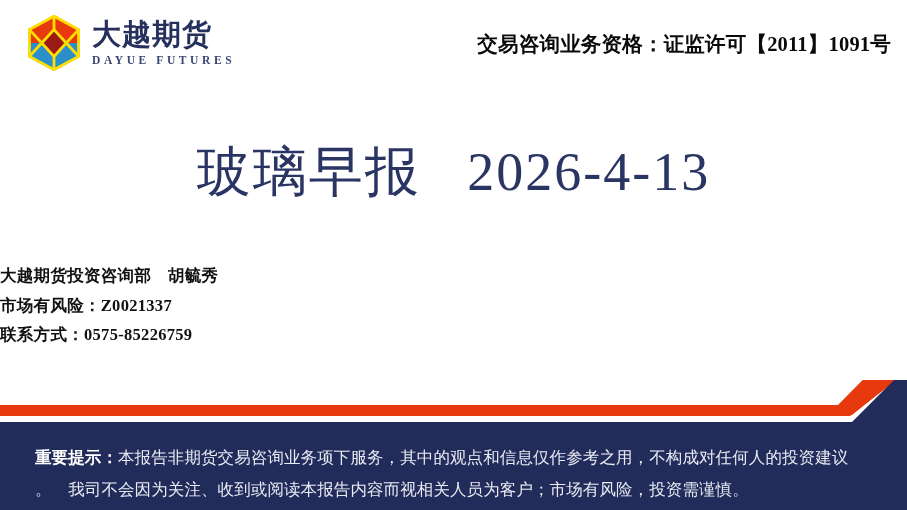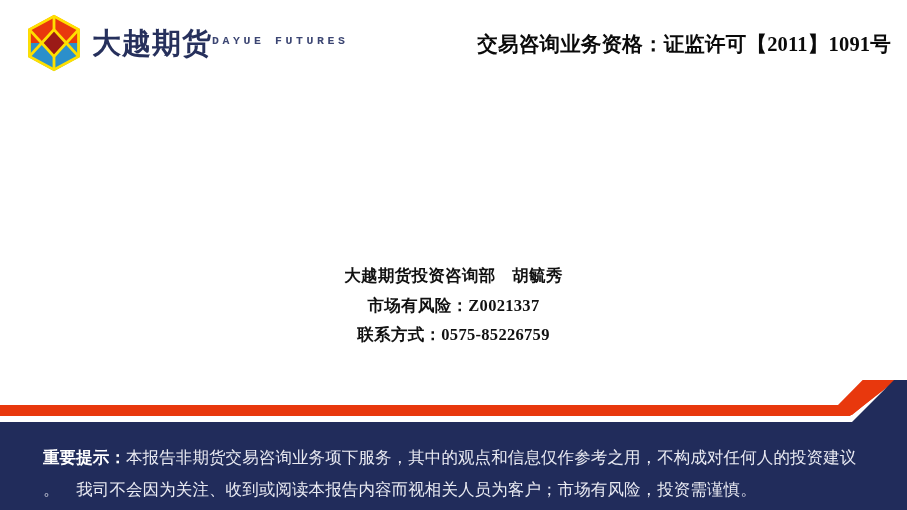--- a/index.html
+++ b/index.html
@@ -34,32 +34,33 @@
     align-items: center;
   }
   .logo-mark {
     width: 56px;
     height: 58px;
     flex: 0 0 auto;
   }
   .logo-text {
     margin-left: 10px;
     display: flex;
+    flex-direction: column;
     justify-content: center;
   }
   .logo-cn {
     font-family: "Liberation Sans", "DejaVu Sans", sans-serif;
     font-weight: bold;
     font-size: 29px;
     line-height: 1.0;
     letter-spacing: 1px;
     color: #26305c;
   }
   .logo-en {
-    font-family: Liberation Mono, monospace;
+    font-family: Liberation Serif, serif;
     font-weight: bold;
     font-size: 11.5px;
     letter-spacing: 3.6px;
     color: #3b4572;
     margin-top: 5px;
   }
   .qualification {
     position: absolute;
     right: 16px;
     top: 30px;
@@ -88,21 +89,20 @@
     letter-spacing: 2px;
     white-space: pre;
   }
 
   
   .contact {
     position: absolute;
     left: 0;
     top: 268px;
     width: 907px;
-    text-align: center;
   }
   .contact-line {
     font-family: "Liberation Serif", "DejaVu Serif", serif;
     font-weight: bold;
     font-size: 16.5px;
     color: #111111;
     line-height: 1.0;
     margin-bottom: 13px;
     letter-spacing: 0.3px;
     white-space: pre;
@@ -117,21 +117,21 @@
     width: 907px;
     height: 130px;
   }
   .bottom-deco svg {
     display: block;
     width: 907px;
     height: 130px;
   }
   .disclaimer {
     position: absolute;
-    left: 11px;
+    left: 3px;
     bottom: 0;
     width: 725px;
     height: 78px;
     box-sizing: border-box;
     padding: 10px 22px 0 32px;
   }
   .disclaimer-line {
     font-family: "Liberation Serif", "DejaVu Serif", serif;
     font-size: 16.5px;
     color: #e9eaf2;
@@ -175,20 +175,23 @@
       </span>
       <span class="logo-text">
         <span class="logo-cn">大越期货</span>
         <span class="logo-en">DAYUE FUTURES</span>
       </span>
     </div>
 
     <div class="qualification">交易咨询业务资格：证监许可【2011】1091号</div>
   </div>
 
+  <div class="title-row">
+    <span class="title">玻璃早报   2026-4-13</span>
+  </div>
 
   <div class="contact">
     <div class="contact-line">大越期货投资咨询部　胡毓秀</div>
     <div class="contact-line">市场有风险：Z0021337</div>
     <div class="contact-line">联系方式：0575-85226759</div>
   </div>
 
   <div class="bottom-deco">
     <svg viewBox="0 0 907 130" preserveAspectRatio="none" aria-hidden="true">
 

